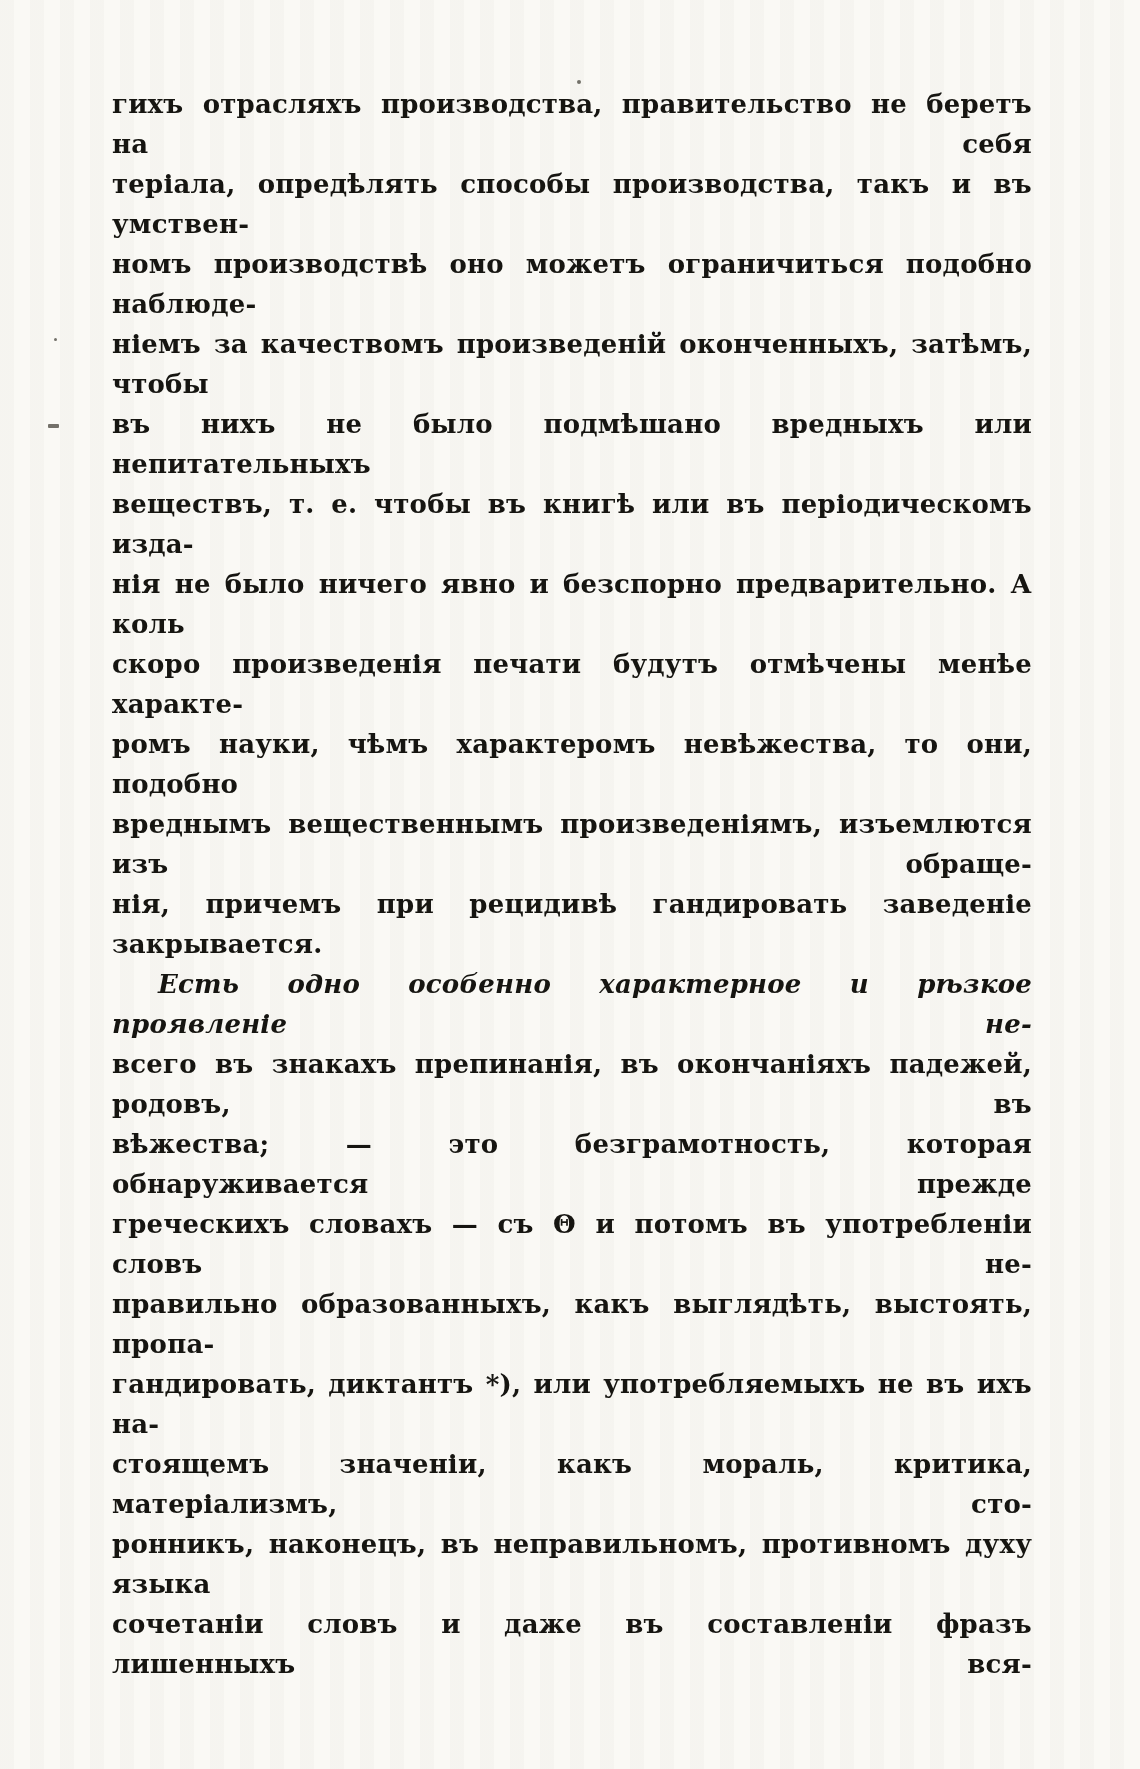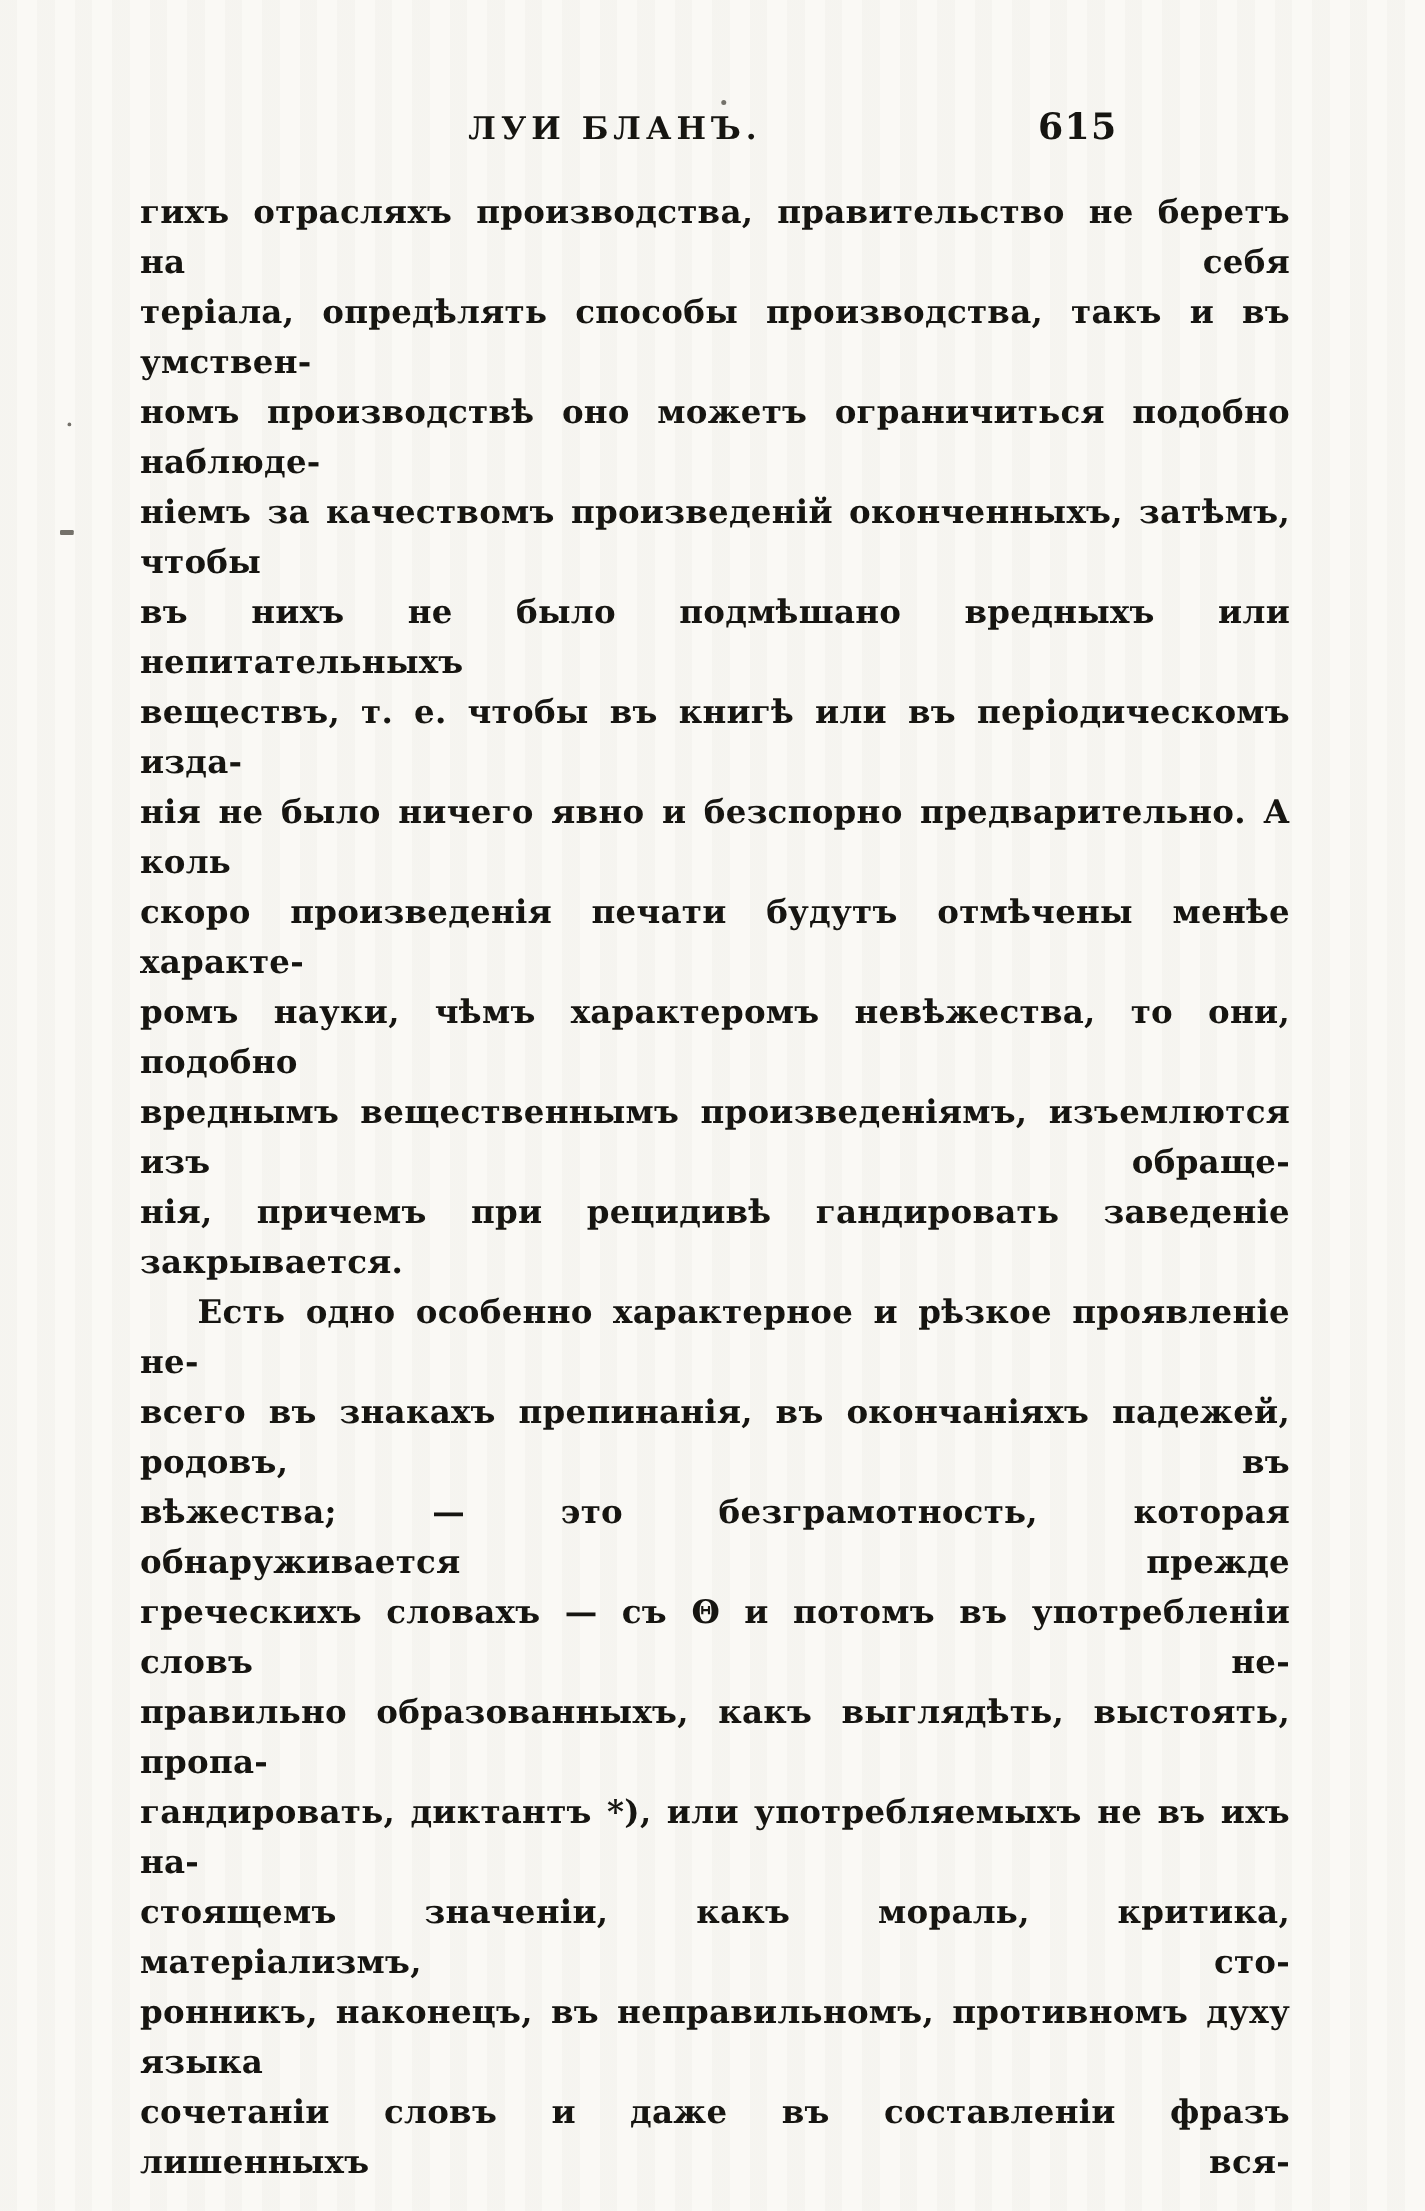--- a/index.html
+++ b/index.html
@@ -48,42 +48,38 @@
   }
   .main-text .line {
     font-size: 26px;
     font-weight: 700;
     line-height: 40px;
     letter-spacing: 0.2px;
     word-spacing: 2.5px;
     text-align: justify;
     text-align-last: justify;
   }
-  .line.indent { text-indent: 46px; }
+  .line.indent { text-indent: 46px; font-style: italic; }
   .speck {
     position: absolute;
     background: #3a372f;
     border-radius: 50%;
     opacity: 0.7;
   }
   .speck.dash { border-radius: 1px; }
 </style>
 </head>
 <body>
 
 <div class="page">
 
   <div class="speck" style="left:577px; top:80px; width:4px; height:4px;"></div>
   <div class="speck dash" style="left:48px; top:424px; width:11px; height:4px;"></div>
   <div class="speck" style="left:54px; top:338px; width:3px; height:3px;"></div>
 
-  <div class="running-head">
-    <div class="running-title">ЛУИ БЛАНЪ.</div>
-    <div class="page-number">615</div>
-  </div>
 
   <div class="main-text">
       <div>
         <div class="line">гихъ отрасляхъ производства, правительство не беретъ на себя</div>
         <div class="line">теріала, опредѣлять способы производства, такъ и въ умствен-</div>
         <div class="line">номъ производствѣ оно можетъ ограничиться подобно наблюде-</div>
         <div class="line">ніемъ за качествомъ произведеній оконченныхъ, затѣмъ, чтобы</div>
         <div class="line">въ нихъ не было подмѣшано вредныхъ или непитательныхъ</div>
         <div class="line">веществъ, т. е. чтобы въ книгѣ или въ періодическомъ изда-</div>
         <div class="line">нія не было ничего явно и безспорно предварительно. А коль</div>

